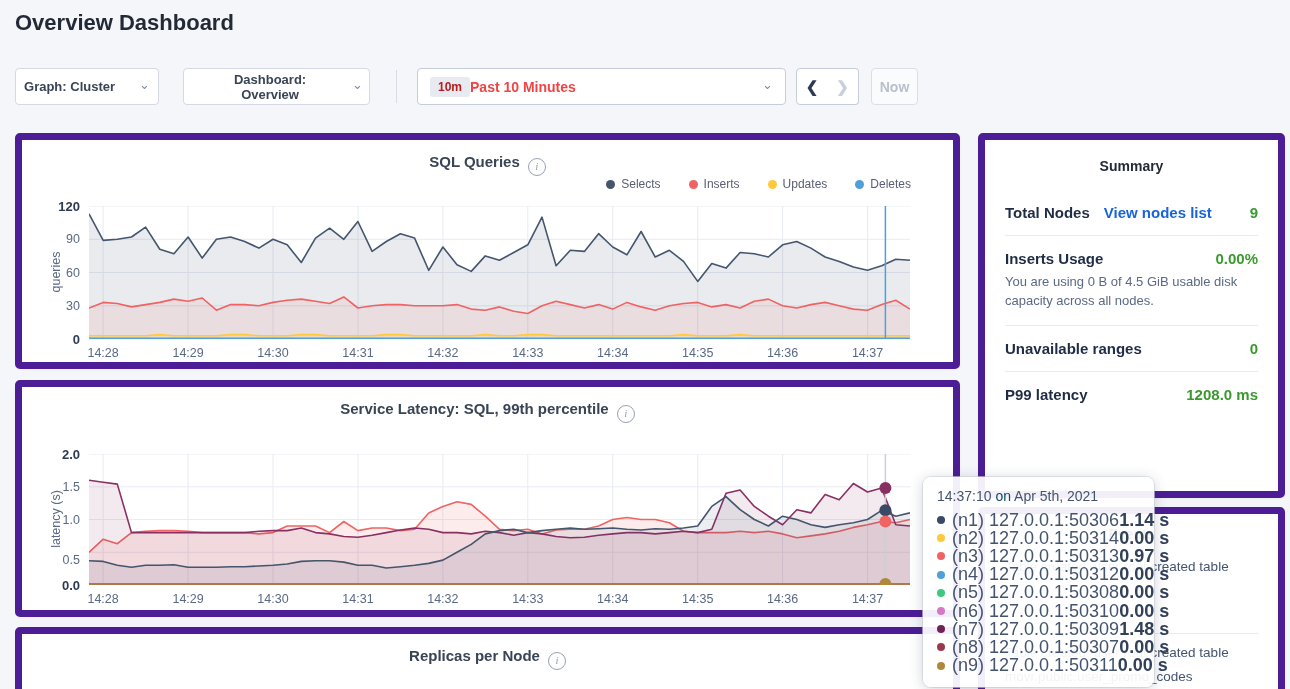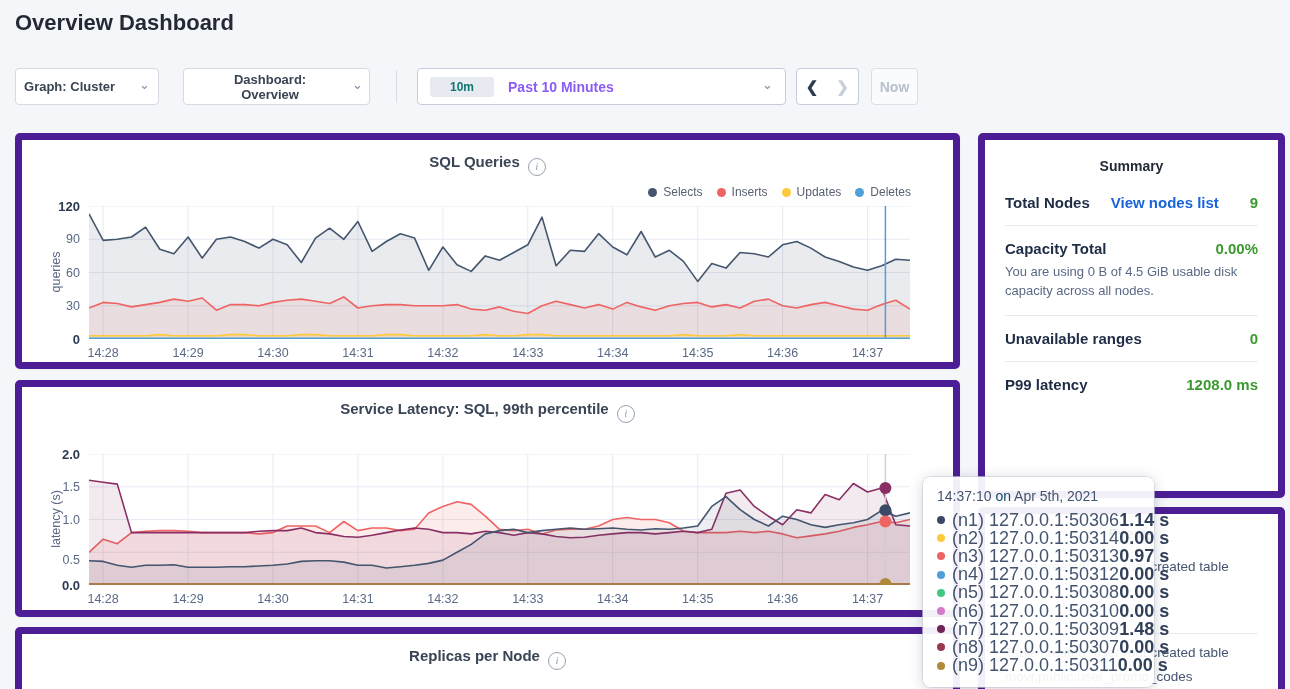--- a/index.html
+++ b/index.html
@@ -10,54 +10,54 @@
   .page-title{position:absolute;left:15px;top:10px;font-size:22px;font-weight:bold;color:#242a35;margin:0;}
   
   .btn{position:absolute;display:flex;align-items:center;background:#fff;border:1px solid #d4d9e3;
     border-radius:4px;font-family:inherit;font-weight:bold;font-size:13px;color:#394455;cursor:pointer;box-sizing:border-box;}
   .dd{justify-content:center;gap:24px;}
   .dd1{left:15px;top:68px;width:144px;height:37px;}
   .dd2{left:183px;top:68px;width:187px;height:37px;padding-left:28px;}
   .chev{color:#7e8aa5;font-size:13px;line-height:1;position:relative;top:-2px;font-weight:normal;}
   .vdivider{position:absolute;left:396px;top:70px;width:1px;height:33px;background:#d8dce4;}
   .timesel{left:417px;top:68px;width:369px;height:37px;padding:0 12px;border-color:#c6cdda;}
-  .badge{background:#e7eaf1;border-radius:3px;font-size:12px;font-weight:bold;color:#0f766e;padding:3px 20px;margin-right:14px;}
-  .tlabel{font-size:14px;font-weight:bold;color:#8b5cf6;}
+  .badge{background:#e7eaf1;border-radius:3px;font-size:12px;font-weight:bold;color:#b91c1c;padding:3px 8px;}
+  .tlabel{font-size:14px;font-weight:bold;color:#ef4444;}
   .timesel .chev{margin-left:auto;}
   .pagebtn{justify-content:center;font-size:15px;}
   .prev{left:796px;top:68px;width:32px;height:37px;border-radius:4px 0 0 4px;color:#2c3a52;border-color:#c6cdda;}
   .next{left:827px;top:68px;width:32px;height:37px;border-radius:0 4px 4px 0;color:#c9cfda;border-left-width:0;border-color:#c6cdda;}
   .nowbtn{left:871px;top:68px;width:47px;height:37px;justify-content:center;color:#b9c0cd;font-size:14px;background:#fafbfc;border-color:#dadfe7;}
   
   .card{position:absolute;background:#fff;border:7px solid #4c1d95;border-radius:5px;box-shadow:0 1px 2px rgba(50,60,80,.05);box-sizing:border-box;}
   .chart-card1{left:15px;top:133px;width:945px;height:236px;}
   .chart-card2{left:15px;top:380px;width:945px;height:237px;}
   .chart-card3{left:15px;top:627px;width:945px;height:120px;}
   .sum-card{left:978px;top:133px;width:307px;height:365px;}
   .ev-card{left:978px;top:507px;width:307px;height:240px;}
   .chart-title{position:absolute;top:13px;left:0;right:0;text-align:center;font-size:15px;font-weight:bold;color:#394455;}
   .info-icon{display:inline-block;width:16px;height:16px;line-height:15px;border:1px solid #97a1b5;border-radius:50%;
     color:#97a1b5;font-size:11px;font-weight:normal;text-align:center;margin-left:8px;vertical-align:-3px;
     font-family:"Liberation Serif",serif;font-style:italic;}
-  .legend{position:absolute;top:45px;right:42px;display:flex;gap:14px;}
+  .legend{position:absolute;top:37px;right:42px;display:flex;gap:28px;}
   .legend-item{display:flex;align-items:center;gap:6px;font-size:12px;color:#596073;cursor:pointer;}
   .legend-dot{width:9px;height:9px;border-radius:50%;}
   .plot{position:absolute;left:67px;right:55px;}
   .plot1{top:66px;height:133px;}
   .plot2{top:67px;height:131px;}
   .plot svg{position:absolute;left:0;top:0;display:block;}
   .ytick{position:absolute;right:calc(100% + 9px);transform:translateY(-50%);font-size:12.5px;color:#5a6985;white-space:nowrap;}
   .ytick.edge{font-weight:bold;color:#2c3a52;font-size:13px;}
   .xtick{position:absolute;top:calc(100% + 7px);transform:translateX(-50%);font-size:12.5px;color:#5a6985;white-space:nowrap;}
   .axis-name{position:absolute;left:34px;top:132px;transform:translate(-50%,-50%) rotate(-90deg);font-size:12.5px;color:#5a6985;white-space:nowrap;}
   
-  .sum-title{margin:18px 0 6px;text-align:center;font-weight:bold;font-size:14px;color:#242a35;}
+  .sum-title{margin:18px 0 16px;text-align:center;font-weight:bold;font-size:14px;color:#242a35;}
   .sum-section{margin:0 20px;padding:14px 0;}
   .sum-section + .sum-section{border-top:1px solid #e7eaf0;}
-  .sum-row{display:flex;align-items:flex-start;gap:7px;}
+  .sum-row{display:flex;align-items:flex-start;}
   .sum-label{font-size:15px;font-weight:bold;color:#1f2c45;}
   .sum-link{font-size:15px;font-weight:bold;color:#1864d8;margin-left:14px;cursor:pointer;}
   .sum-value{margin-left:auto;font-size:15px;font-weight:bold;color:#3a9a2e;}
   .sum-desc{margin:6px 0 0;font-size:13px;color:#5a6985;line-height:1.45;}
   
   .ev-title{position:absolute;top:12px;left:0;right:0;text-align:center;font-size:14px;font-weight:bold;color:#242a35;}
   .event{position:absolute;left:20px;right:14px;}
   .event.e1{top:41px;}
   .event.e2{top:127px;}
   .ev-line{font-size:13.5px;color:#44546f;line-height:24px;white-space:nowrap;overflow:hidden;}
@@ -235,21 +235,21 @@
   <div class="sum-title">Summary</div>
   <div class="sum-section">
     <div class="sum-row">
       <span class="sum-label">Total Nodes</span>
       <span class="sum-link">View nodes list</span>
       <span class="sum-value">9</span>
     </div>
   </div>
   <div class="sum-section">
     <div class="sum-row">
-      <span class="sum-label">Capacity Total</span>
+      <span class="sum-label">Inserts Usage</span>
       <span class="sum-value">0.00%</span>
     </div>
     <p class="sum-desc">You are using 0 B of 4.5 GiB usable disk capacity across all nodes.</p>
   </div>
   <div class="sum-section">
     <div class="sum-row">
       <span class="sum-label">Unavailable ranges</span>
       <span class="sum-value">0</span>
     </div>
   </div>

